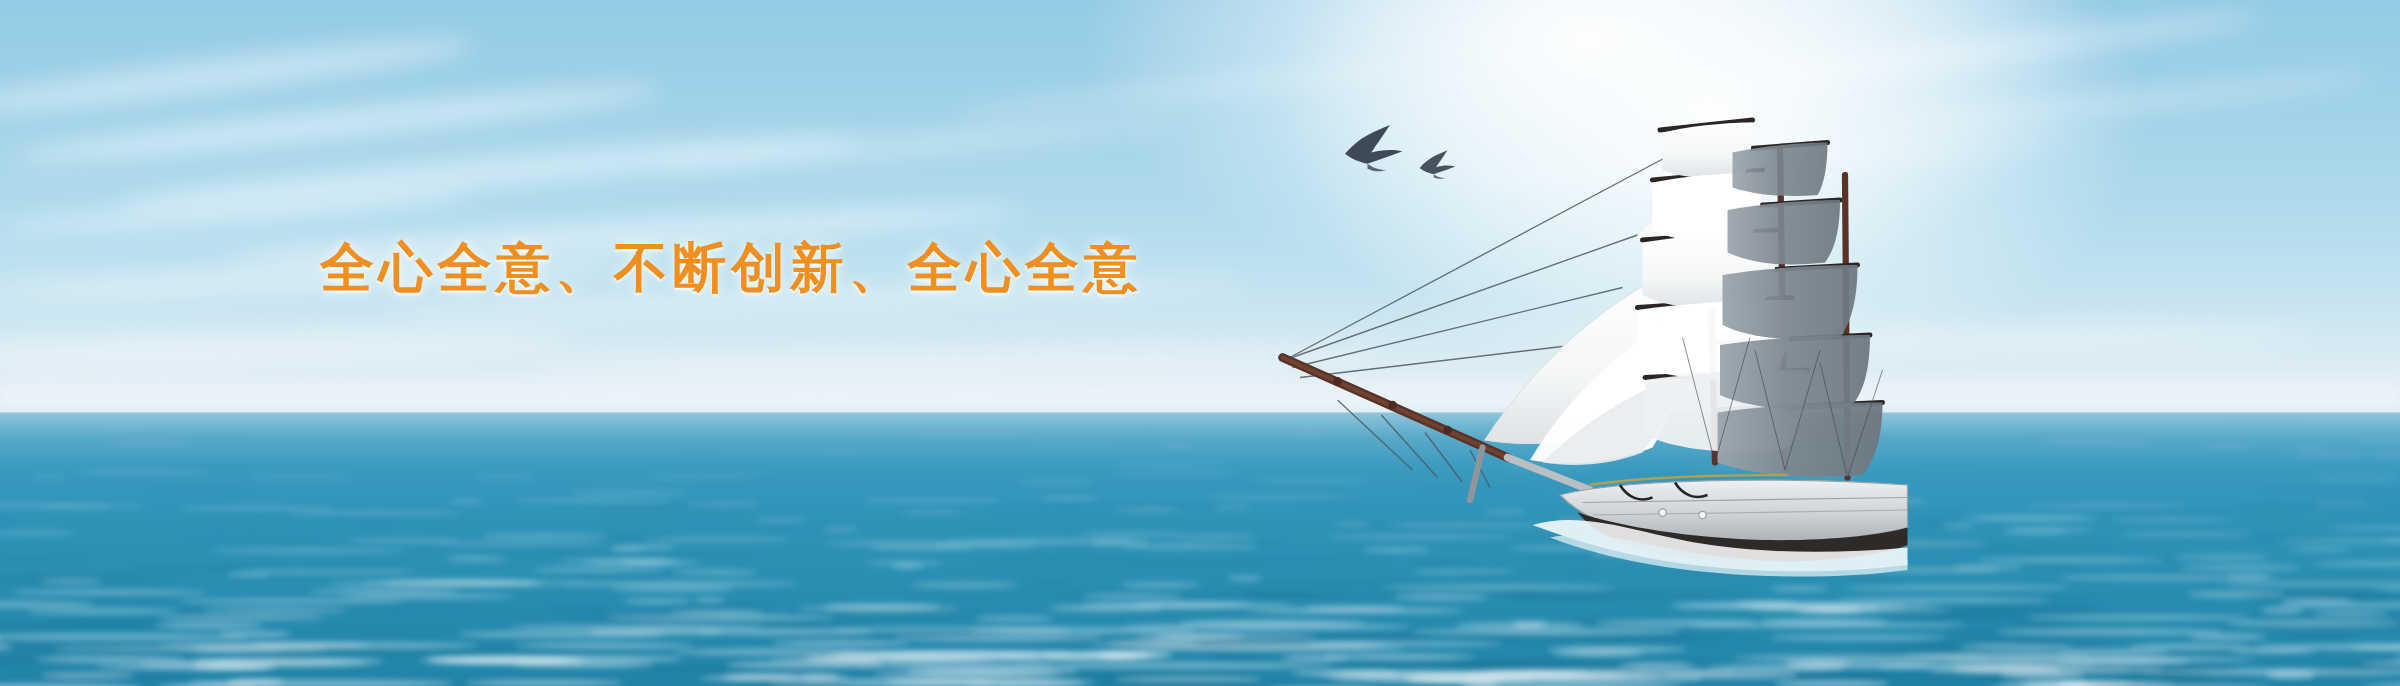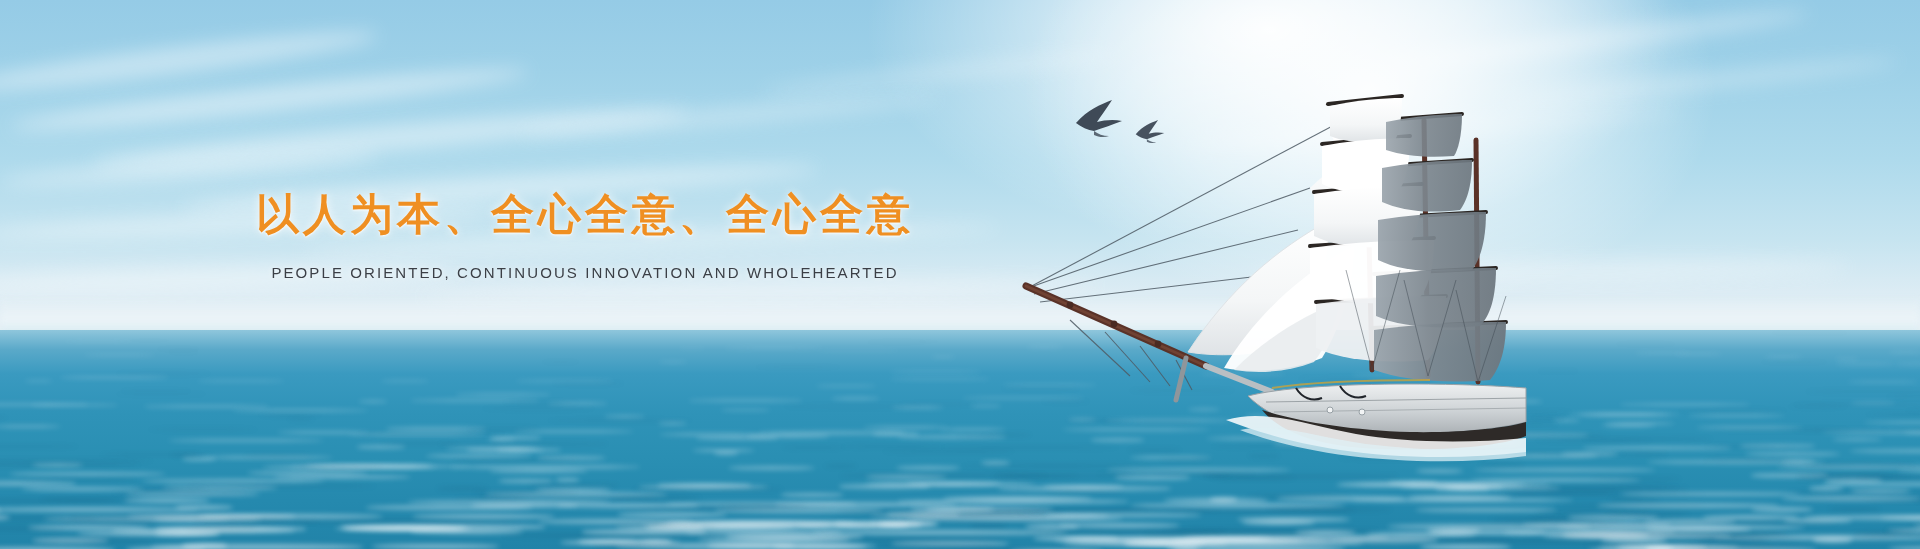--- a/index.html
+++ b/index.html
@@ -668,16 +668,15 @@
         </g>
       </g>
 
       <g>
         <path d="M216 350 C256 338, 300 356, 346 364 C392 372, 452 374, 516 368 L516 382 C450 390, 384 388, 330 380 C284 373, 248 362, 216 350 Z" fill="#ffffff" opacity="0.85"></path>
         <path d="M230 360 C266 352, 310 368, 356 374 C404 380, 460 382, 516 378 L516 386 C456 394, 392 392, 340 386 C292 380, 256 370, 230 360 Z" fill="#dff0f6" opacity="0.75"></path>
       </g>
     </svg>
   </div>
 
-  <div class="headline">以人为本、全心全意、全心全意</div>
-  <div class="subtitle">PEOPLE ORIENTED, CONTINUOUS INNOVATION AND WHOLEHEARTED</div>
+  <div class="headline">全心全意、不断创新、全心全意</div>
 
 </div>
 
 </body></html>

